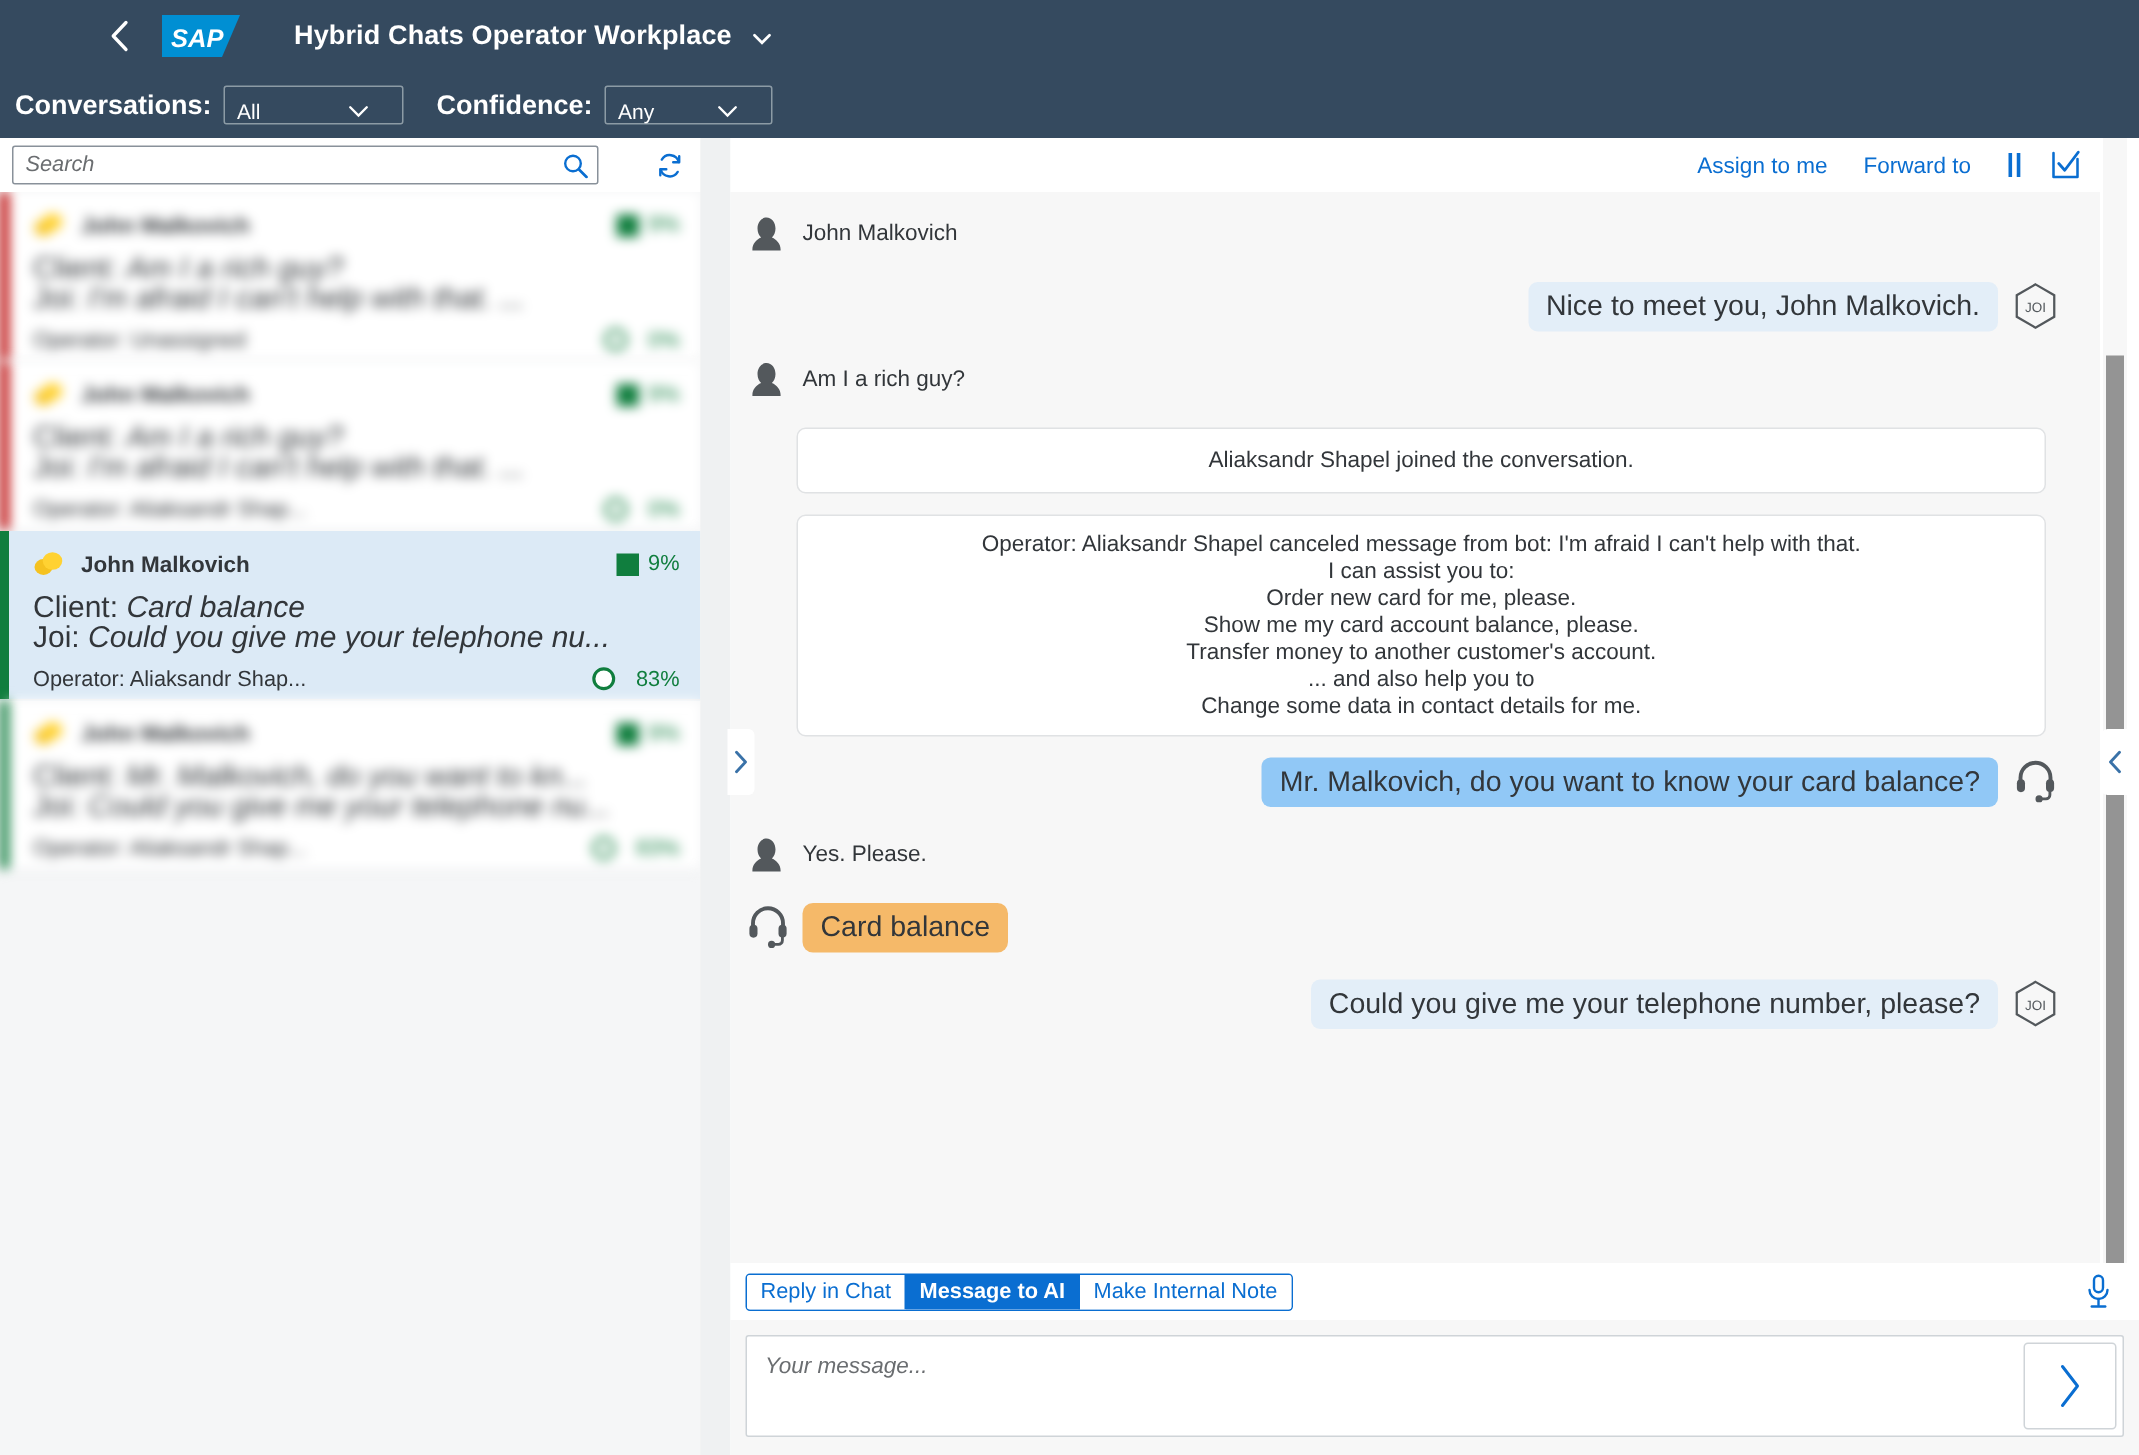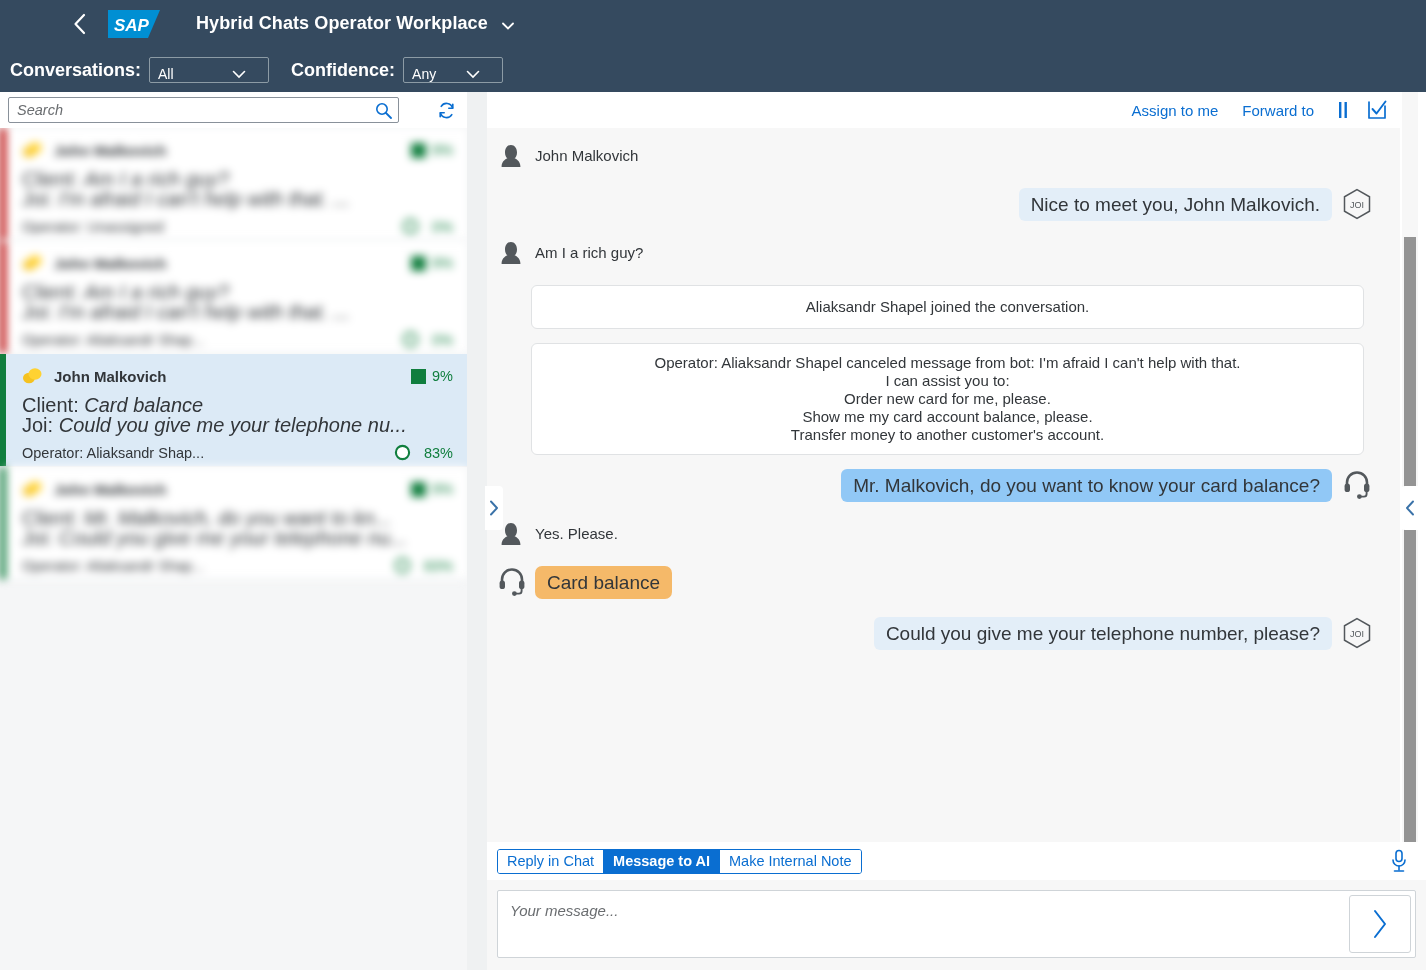--- a/index.html
+++ b/index.html
@@ -229,21 +229,21 @@
   <span class="filter-label">Conversations:</span>
   <div class="filter-select">
     <span class="val">All</span>
     <span class="chev">
       <svg width="14" height="9" viewBox="0 0 14 9">
           <path d="M1.5 1.5 L7 7 L12.5 1.5" stroke="#ffffff" stroke-width="1.6" fill="none" stroke-linecap="round"></path>
         </svg>
     </span>
   </div>
   <span class="filter-label">Confidence:</span>
-  <div class="filter-select" style="width:100px">
+  <div class="filter-select" style="width:112px">
     <span class="val">Any</span>
     <span class="chev">
       <svg width="14" height="9" viewBox="0 0 14 9">
           <path d="M1.5 1.5 L7 7 L12.5 1.5" stroke="#ffffff" stroke-width="1.6" fill="none" stroke-linecap="round"></path>
         </svg>
     </span>
   </div>
 </div>
 
 <div class="left-panel">
@@ -419,20 +419,22 @@
       </div>
       <div class="sys-card">
         <div class="ln">Aliaksandr Shapel joined the conversation.</div>
       </div>
       <div class="sys-card tall">
         <div class="ln">Operator: Aliaksandr Shapel canceled message from bot: I'm afraid I can't help with that.</div>
         <div class="ln">I can assist you to:</div>
         <div class="ln">Order new card for me, please.</div>
         <div class="ln">Show me my card account balance, please.</div>
         <div class="ln">Transfer money to another customer's account.</div>
+        <div class="ln">... and also help you to</div>
+        <div class="ln">Change some data in contact details for me.</div>
       </div>
       <div class="msg-row right">
         <span class="bubble op">Mr. Malkovich, do you want to know your card balance?</span>
         <span class="avatar-r"><svg width="30" height="30" viewBox="0 0 30 30">
             <path d="M5 17 L5 13.5 A10 10 0 0 1 25 13.5 L25 17" stroke="#53585c" stroke-width="2.6" fill="none" stroke-linecap="round"></path>
             <rect x="2.6" y="14.5" width="5.4" height="8.6" rx="2.7" fill="#53585c"></rect>
             <rect x="22" y="14.5" width="5.4" height="8.6" rx="2.7" fill="#53585c"></rect>
             <path d="M24.6 23 L24.6 25 A2.6 2.6 0 0 1 22 27.6 L19 27.6" stroke="#53585c" stroke-width="1.9" fill="none" stroke-linecap="round"></path>
             <circle cx="17.4" cy="27.6" r="2.4" fill="#53585c"></circle>
           </svg></span>

